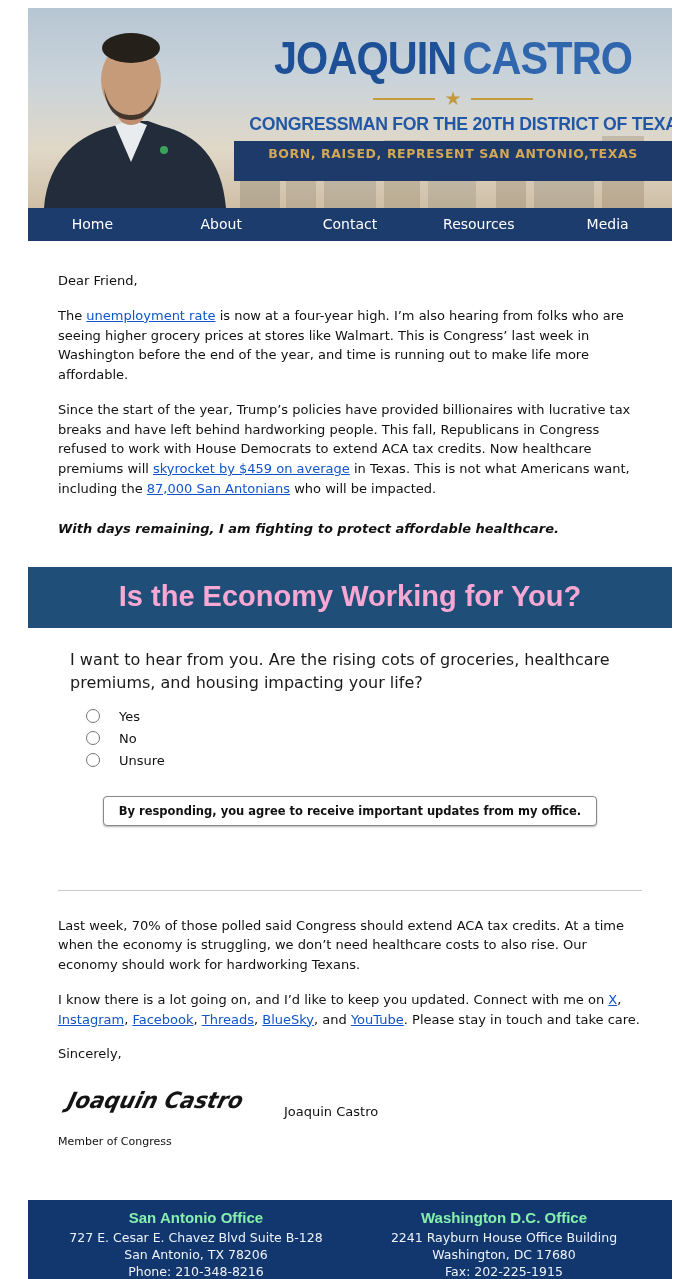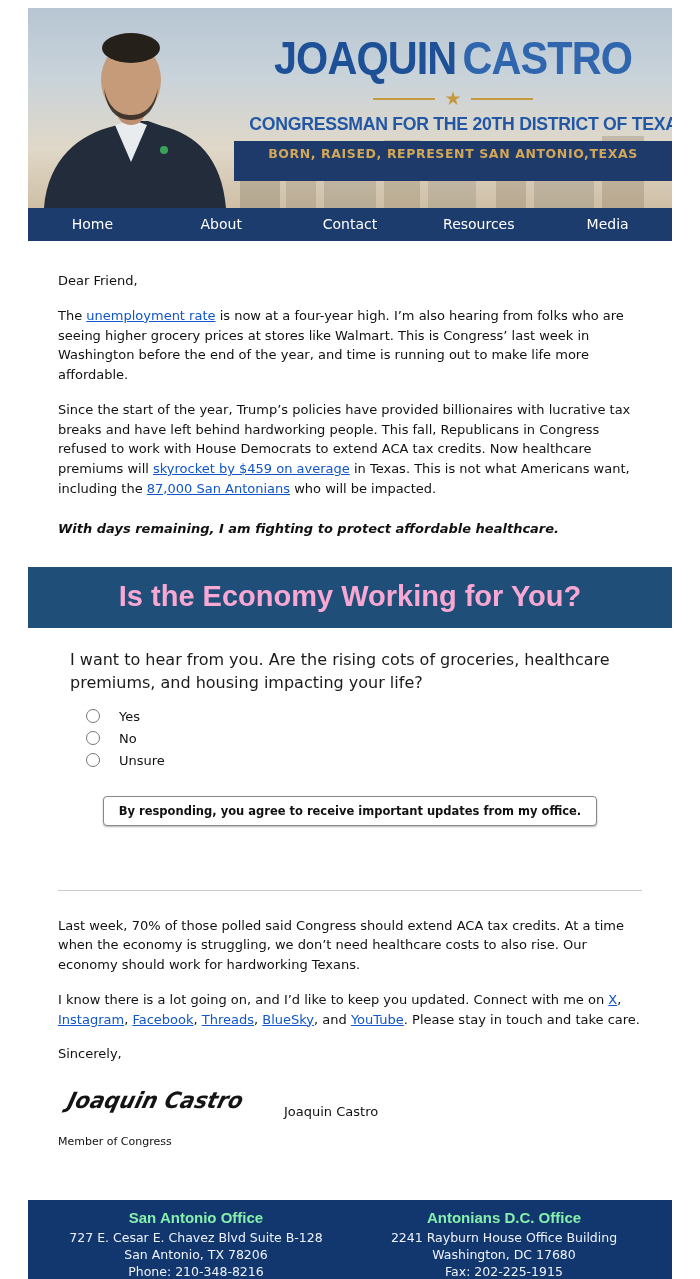--- a/index.html
+++ b/index.html
@@ -173,20 +173,20 @@
 
   <div class="footer">
     <div class="office">
       <div class="office-name">San Antonio Office</div>
       <div class="office-line">727 E. Cesar E. Chavez Blvd Suite B-128</div>
       <div class="office-line">San Antonio, TX 78206</div>
       <div class="office-line">Phone: 210-348-8216</div>
       <div class="office-line">Fax: 210-979-0737</div>
     </div>
     <div class="office">
-      <div class="office-name">Antonians D.C. Office</div>
+      <div class="office-name">Washington D.C. Office</div>
       <div class="office-line">2241 Rayburn House Office Building</div>
       <div class="office-line">Washington, DC 17680</div>
       <div class="office-line">Fax: 202-225-1915</div>
     </div>
   </div>
 
 </div>
 
 </body></html>

